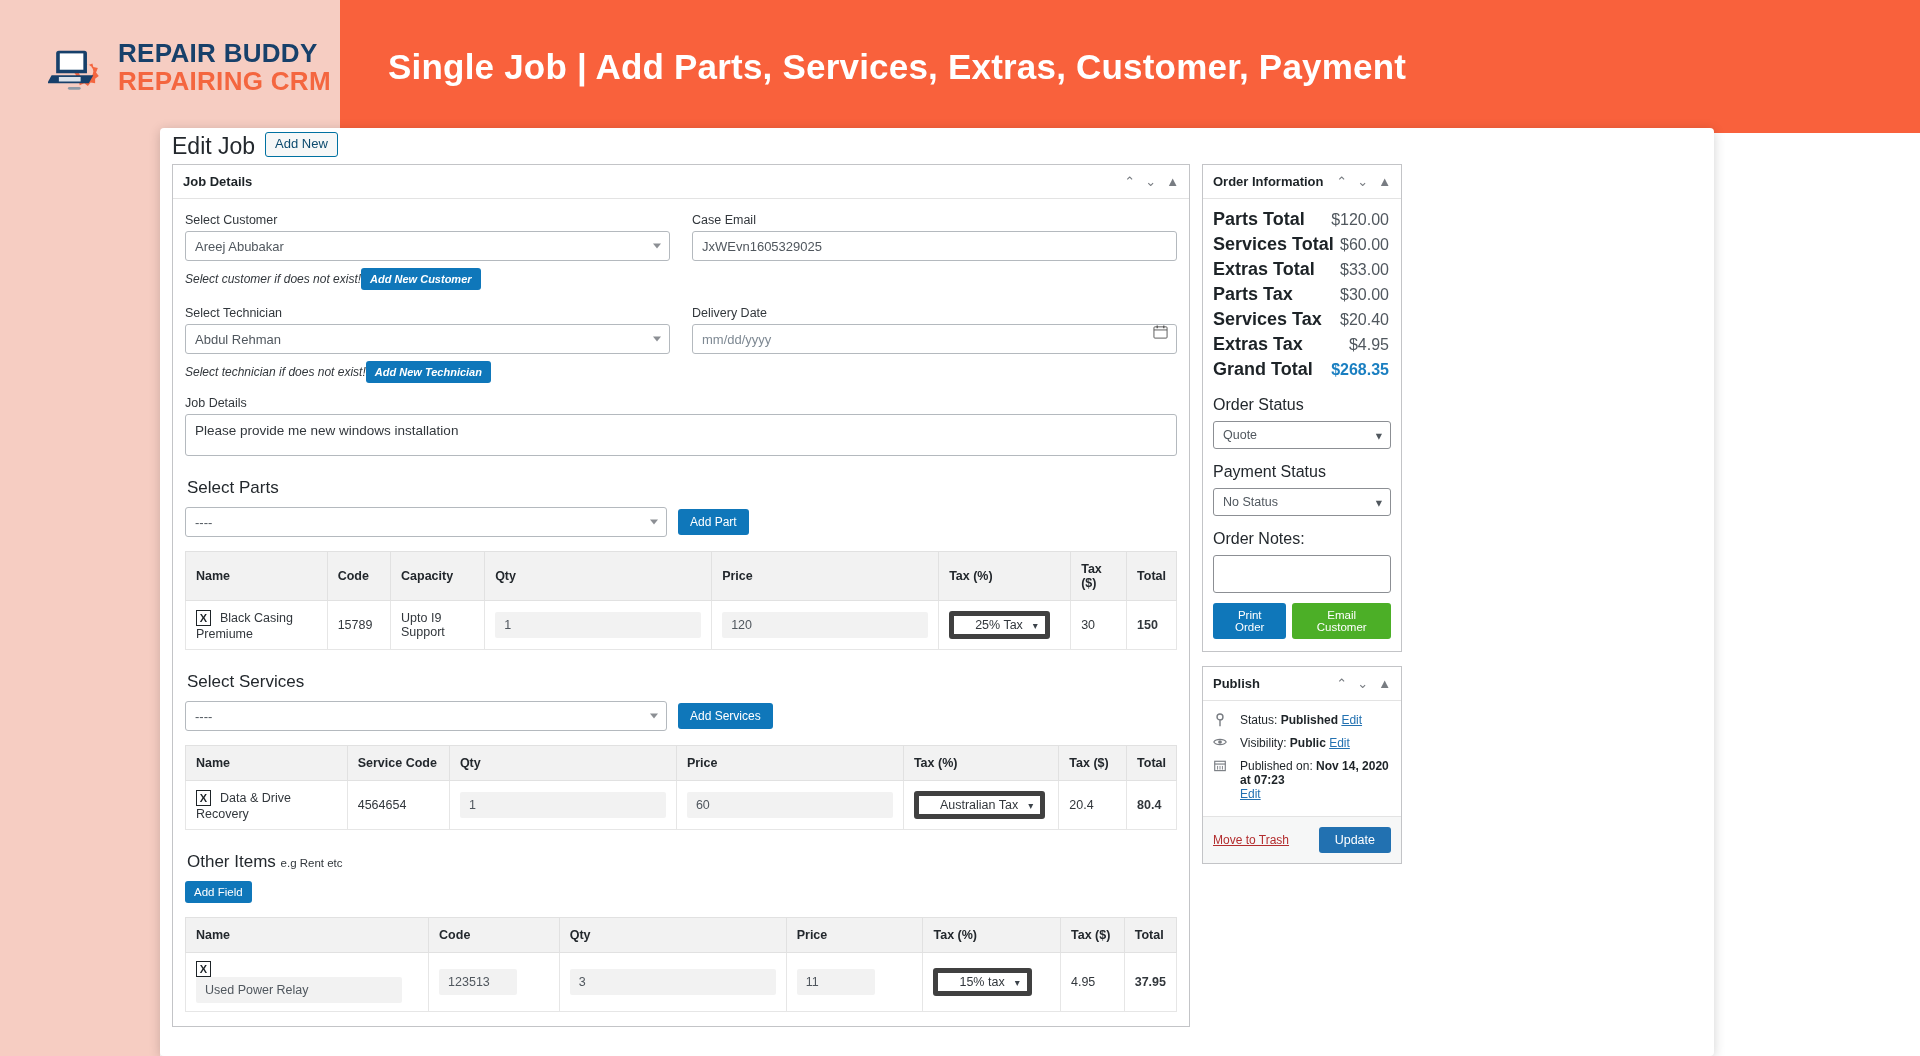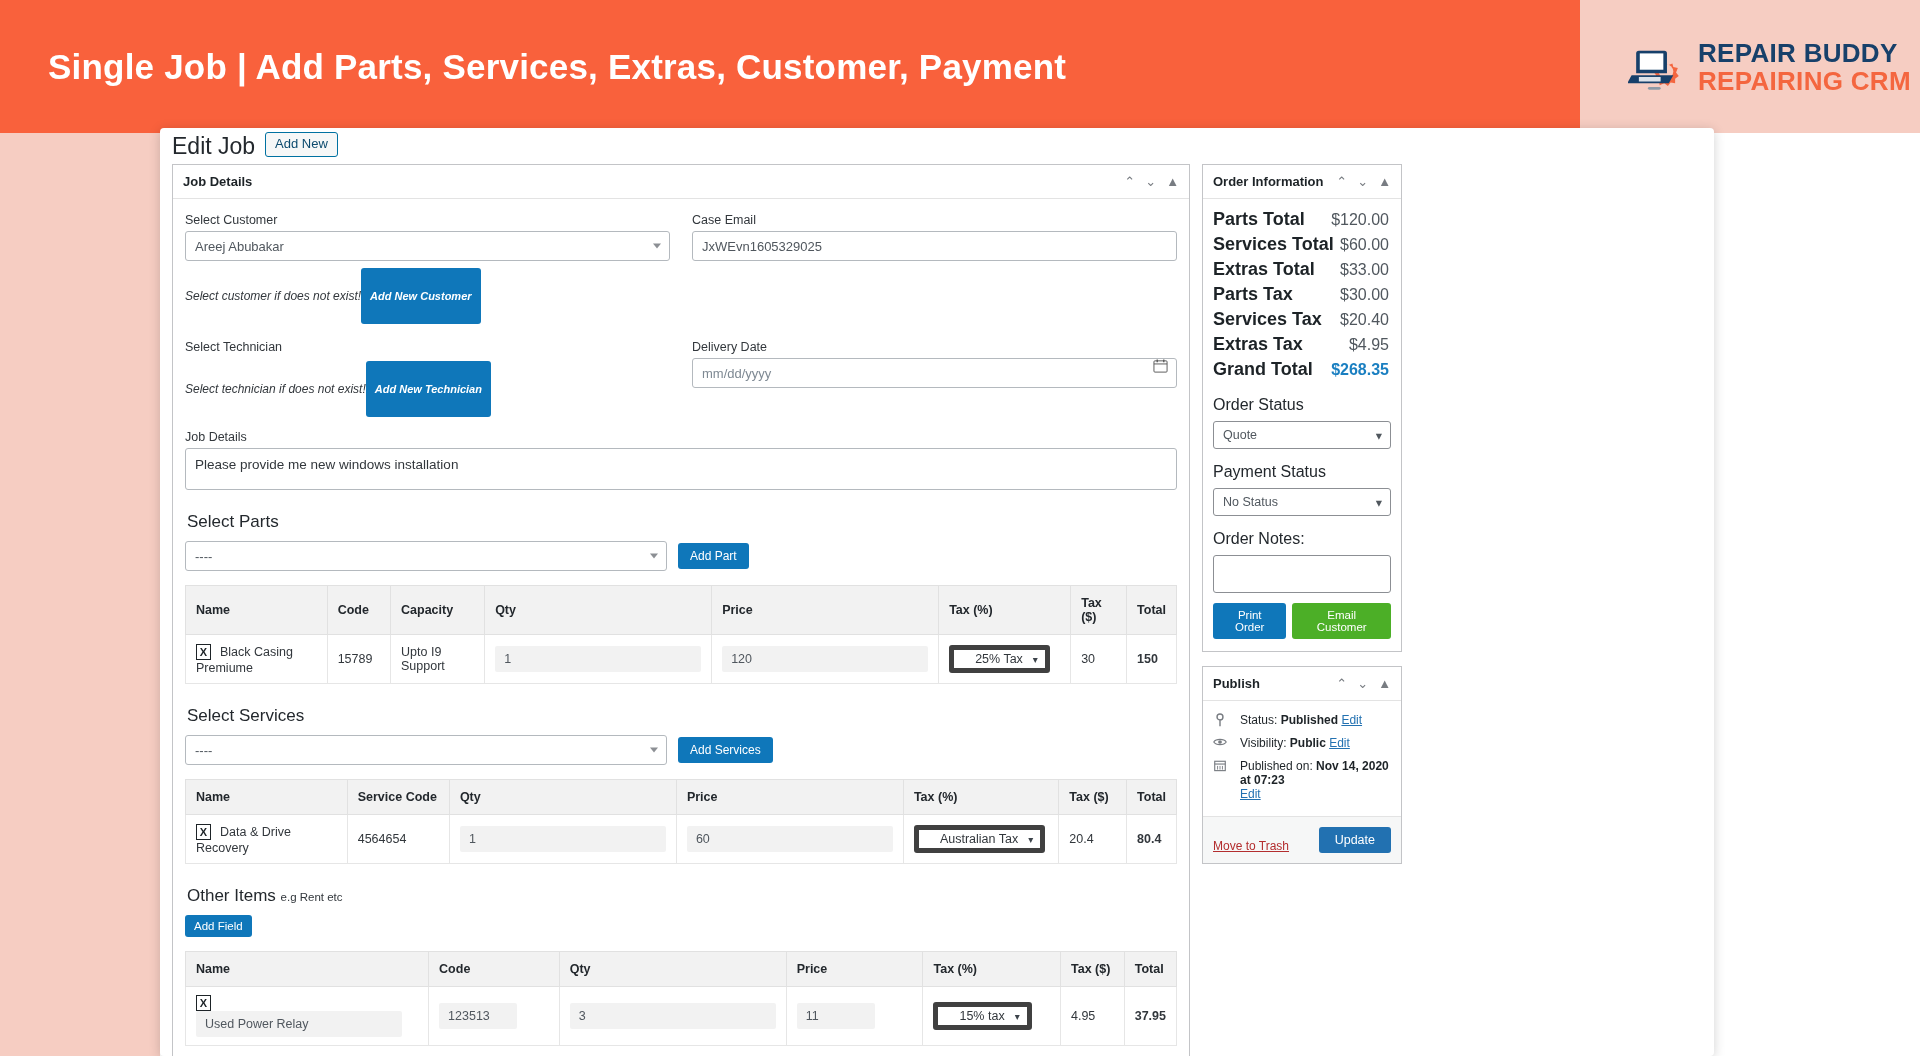--- a/index.html
+++ b/index.html
@@ -81,21 +81,21 @@
   }
   .ctrl .cal {
      position:absolute; right:7px; top:50%; transform:translateY(-50%);
      font-size:14px; color:#555;
   }
   .hint-row { display:flex; align-items:center; margin-top:7px; margin-bottom:4px; }
   .hint-text { font-size:12px; font-style:italic; color:#32373c; }
   .btn-blue {
      background:#0f77ba; color:#fff; border:none; border-radius:3px;
      font-size:11px; font-style:italic; font-weight:bold;
-     padding:22px 9px; cursor:pointer; white-space:nowrap;
+     padding:5px 9px; cursor:pointer; white-space:nowrap;
   }
   .btn-blue2 {
      background:#0f77ba; color:#fff; border:none; border-radius:3px;
      font-size:12px; font-weight:normal; padding:6px 12px; cursor:pointer; white-space:nowrap;
   }
   .txtarea {
      width:100%; height:42px; border:1px solid #b4b9be; border-radius:3px;
      padding:8px 9px; font-size:13.5px; color:#32373c; background:#fff;
   }
 
@@ -150,54 +150,54 @@
   .side-btns { display:flex; gap:6px; margin-top:10px; }
   .btn-print { background:#0f77ba; color:#fff; border:none; border-radius:3px; font-size:11.5px; padding:6px 9px; cursor:pointer;}
   .btn-email { background:#4caf27; color:#fff; border:none; border-radius:3px; font-size:11.5px; padding:6px 9px; cursor:pointer;}
 
   .pub-row { display:flex; align-items:flex-start; gap:13px; font-size:12px; color:#1d2327; margin-bottom:9px; }
   .pub-ico { color:#787c82; font-size:13px; line-height:1.2; width:14px; flex:none; }
   .pub-strong { font-weight:bold; }
   a.lnk { color:#2271b1; text-decoration:underline; cursor:pointer; }
   a.trash { color:#b32d2e; text-decoration:underline; cursor:pointer; font-size:12px; }
   .pub-foot {
-     display:flex; align-items:flex-end; justify-content:space-between;
+     display:flex; align-items:center; justify-content:space-between;
      padding:10px; border-top:1px solid #e3e3e3; background:#f6f7f7;
   }
   .btn-update { background:#2271b1; color:#fff; border:none; border-radius:3px; font-size:12.5px; padding:6px 16px; cursor:pointer;}
 </style>
 </head>
 <body>
 
 <div id="pinkstrip-left"></div>
 <div id="whitestrip-right"></div>
 
 <div id="banner">
-  <div id="banner-right">
-    <div id="banner-title">Single Job | Add Parts, Services, Extras, Customer, Payment</div>
-  </div>
   <div id="banner-left">
     <div id="logo-wrap">
       <svg class="logo-mark" viewBox="0 0 64 64">
         <g>
           <path d="M44 30 l5 -2 1 4 5 1 -2 5 3 4 -4 3 0 5 -5 -1 -3 4 -4 -3 -5 2 -1 -5 -5 -1 2 -5 -3 -4 4 -3 0 -5 5 1 3 -4z" fill="#f4663f"></path>
           <circle cx="42" cy="37" r="8" fill="#f6cdc2"></circle>
           <path d="M12 14 h28 a3 3 0 0 1 3 3 v22 h-34 v-22 a3 3 0 0 1 3 -3z" fill="#17406a"></path>
           <rect x="13" y="17" width="26" height="18" fill="#ffffff"></rect>
           <path d="M4 41 h46 l-5 9 h-46z" fill="#17406a"></path>
           <rect x="12" y="43" width="24" height="5" fill="#ffffff" opacity="0.85"></rect>
           <rect x="22" y="54" width="14" height="3" rx="1.5" fill="#8d9aa6"></rect>
         </g>
       </svg>
       <div class="logo-text">
         <div class="logo-line1">REPAIR BUDDY</div>
         <div class="logo-line2">REPAIRING CRM</div>
       </div>
     </div>
   </div>
+  <div id="banner-right">
+    <div id="banner-title">Single Job | Add Parts, Services, Extras, Customer, Payment</div>
+  </div>
 </div>
 
 <div id="app">
 
   <div id="title-row">
     <div id="page-title">Edit Job</div>
     <button id="add-new-btn">Add New</button>
   </div>
 
   <div id="content">
@@ -231,20 +231,24 @@
               <div class="fld-label">Case Email</div>
               <div class="ctrl">
                 <span>JxWEvn1605329025</span>
               </div>
             </div>
           </div>
 
           <div class="two-col" style="margin-top:8px;">
             <div class="col">
               <div class="fld-label">Select Technician</div>
+              <div class="ctrl">
+                <span>Abdul Rehman</span>
+                <i class="arrow"></i>
+              </div>
               <div class="hint-row">
                 <div class="hint-text">Select technician if does not exist!</div>
                 <button class="btn-blue">Add New Technician</button>
               </div>
             </div>
             <div class="col">
               <div class="fld-label">Delivery Date</div>
               <div class="ctrl placeholderish">
                 <span>mm/dd/yyyy</span>
                 <svg class="cal" width="15" height="15" viewBox="0 0 16 16" style="position:absolute;right:8px;top:7px;">

